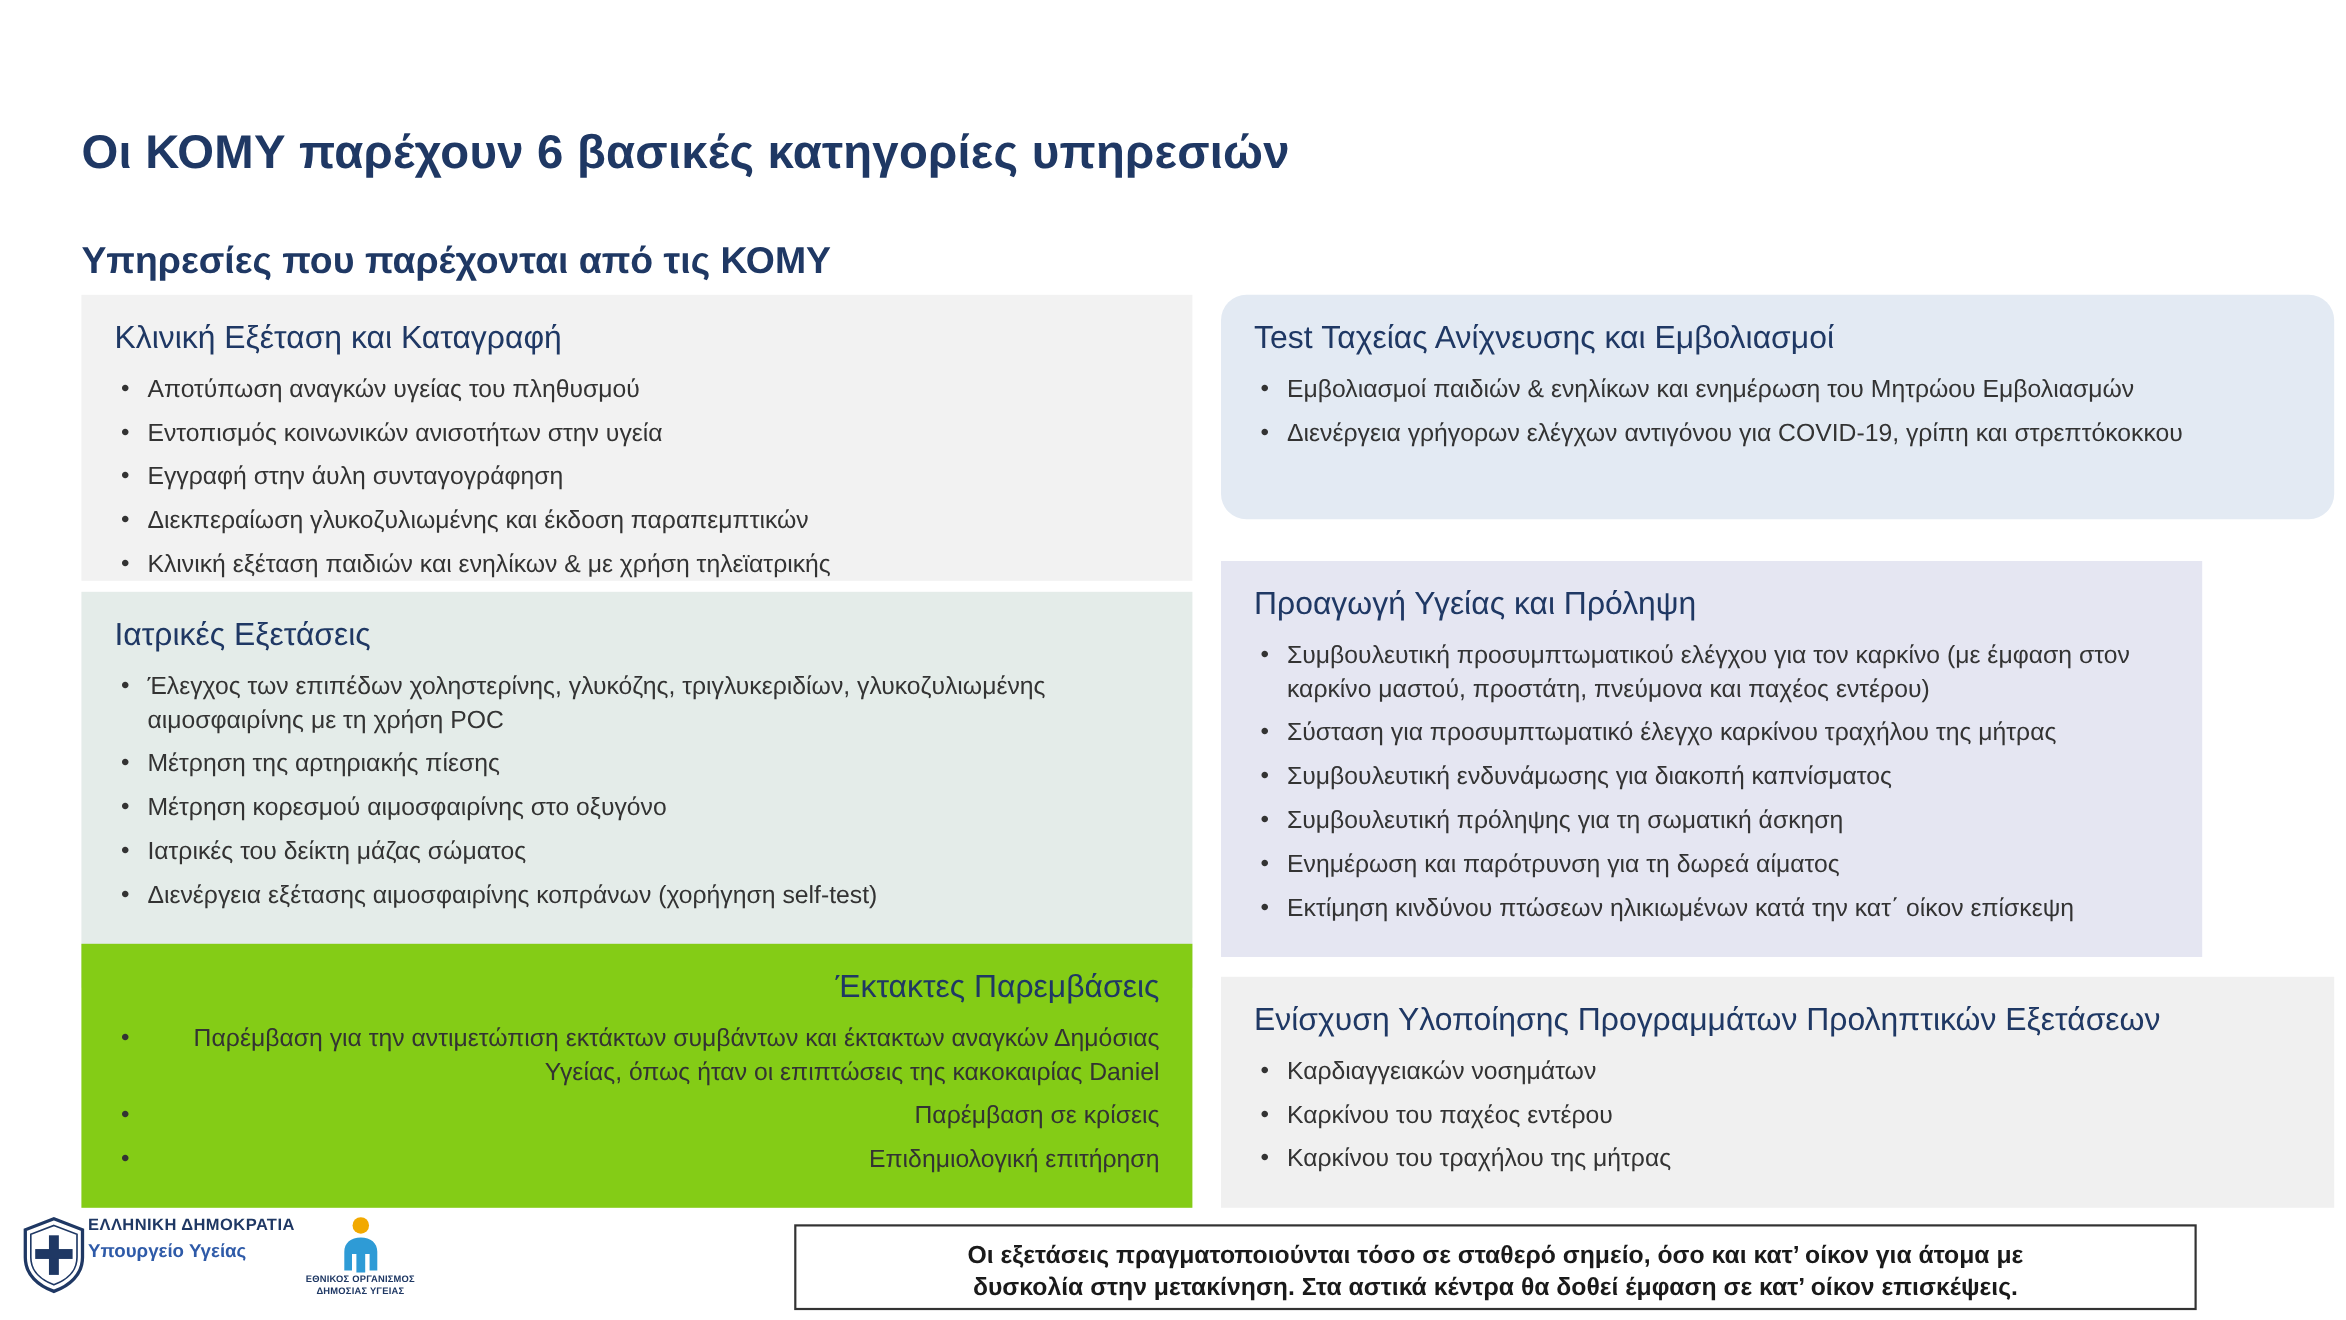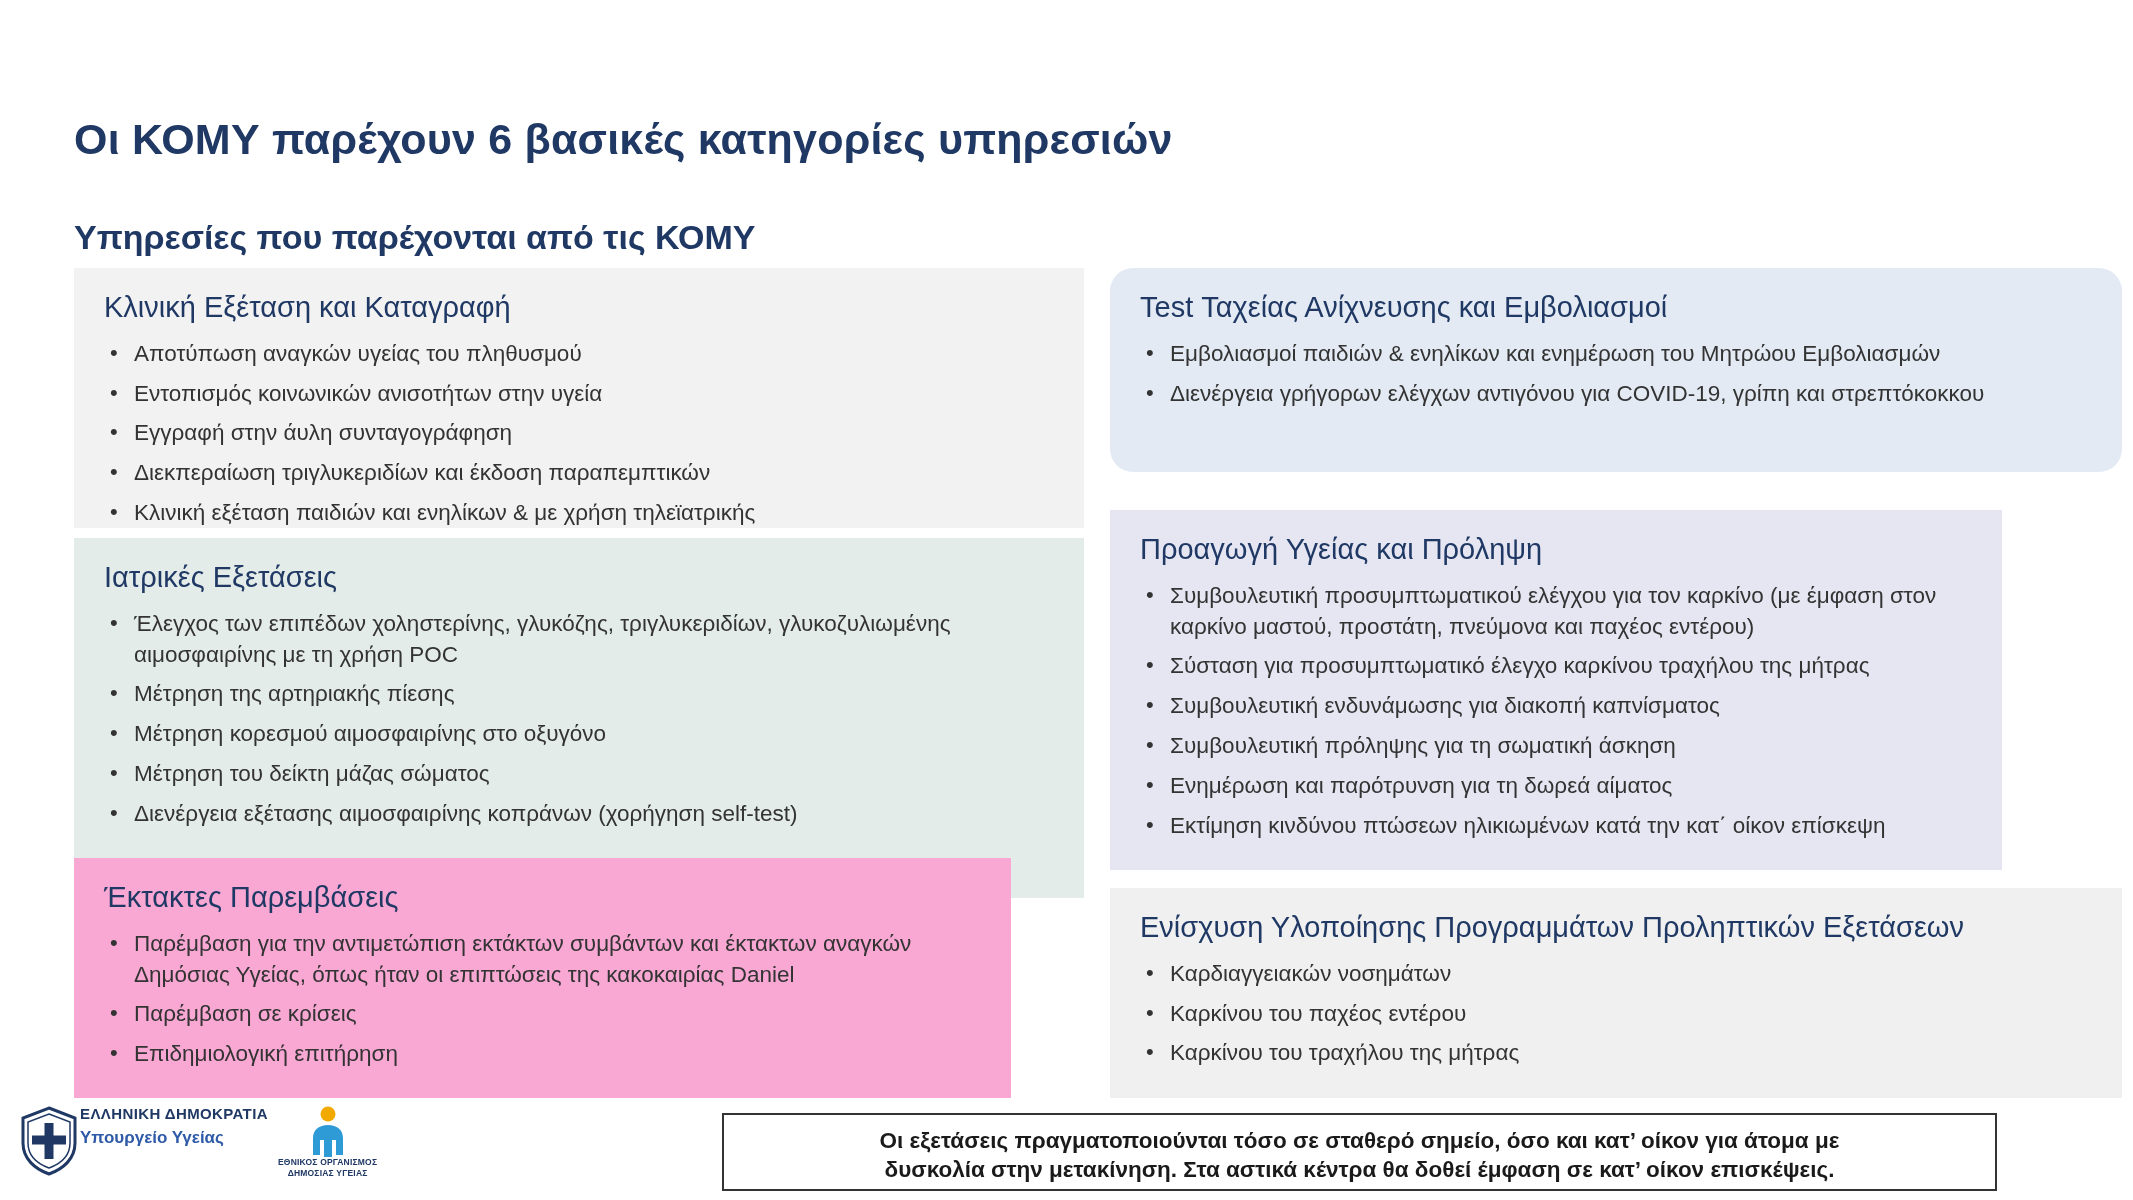--- a/index.html
+++ b/index.html
@@ -68,21 +68,21 @@
     position: absolute;
     left: 6px;
     top: -1px;
     font-size: 22px;
     color: #333333;
   }
 
   
   #card-clinical  { left: 74px;   top: 268px;  width: 1010px; height: 260px; background: #f2f2f2; }
   #card-medical   { left: 74px;   top: 538px;  width: 1010px; height: 360px; background: #e4ece9; }
-  #card-emergency { left: 74px;   top: 858px;  width: 937px; height: 240px; background: #f9a8d4; }
+  #card-emergency { left: 74px;   top: 858px;  width: 1010px; height: 240px; background: #84cc16; text-align: right; }
 
   #card-tests     { left: 1110px; top: 268px;  width: 1012px; height: 204px; background: #e3eaf3; border-radius: 23px; }
   #card-promotion { left: 1110px; top: 510px;  width: 892px; height: 360px; background: #e5e6f2; }
   #card-programs  { left: 1110px; top: 888px;  width: 1012px; height: 210px; background: #f0f0f0; }
 
   
   .note {
     position: absolute;
     left: 722px;
     top: 1113px;
@@ -156,32 +156,32 @@
 
   <h1 class="title">Οι ΚΟΜΥ παρέχουν 6 βασικές κατηγορίες υπηρεσιών</h1>
   <h2 class="subtitle">Υπηρεσίες που παρέχονται από τις ΚΟΜΥ</h2>
 
   <div class="card" id="card-clinical">
     <h3>Κλινική Εξέταση και Καταγραφή</h3>
     <ul>
       <li>Αποτύπωση αναγκών υγείας του πληθυσμού</li>
       <li>Εντοπισμός κοινωνικών ανισοτήτων στην υγεία</li>
       <li>Εγγραφή στην άυλη συνταγογράφηση</li>
-      <li>Διεκπεραίωση τριγλυκεριδίων και έκδοση παραπεμπτικών</li>
+      <li>Διεκπεραίωση γλυκοζυλιωμένης και έκδοση παραπεμπτικών</li>
       <li>Κλινική εξέταση παιδιών και ενηλίκων &amp; με χρήση τηλεϊατρικής</li>
     </ul>
   </div>
 
   <div class="card" id="card-medical">
     <h3>Ιατρικές Εξετάσεις</h3>
     <ul>
       <li>Έλεγχος των επιπέδων χοληστερίνης, γλυκόζης, τριγλυκεριδίων, γλυκοζυλιωμένης αιμοσφαιρίνης με τη χρήση POC</li>
       <li>Μέτρηση της αρτηριακής πίεσης</li>
       <li>Μέτρηση κορεσμού αιμοσφαιρίνης στο οξυγόνο</li>
-      <li>Μέτρηση του δείκτη μάζας σώματος</li>
+      <li>Ιατρικές του δείκτη μάζας σώματος</li>
       <li>Διενέργεια εξέτασης αιμοσφαιρίνης κοπράνων (χορήγηση self-test)</li>
     </ul>
   </div>
 
   <div class="card" id="card-emergency">
     <h3>Έκτακτες Παρεμβάσεις</h3>
     <ul>
       <li>Παρέμβαση για την αντιμετώπιση εκτάκτων συμβάντων και έκτακτων αναγκών Δημόσιας Υγείας, όπως ήταν οι επιπτώσεις της κακοκαιρίας Daniel</li>
       <li>Παρέμβαση σε κρίσεις</li>
       <li>Επιδημιολογική επιτήρηση</li>

